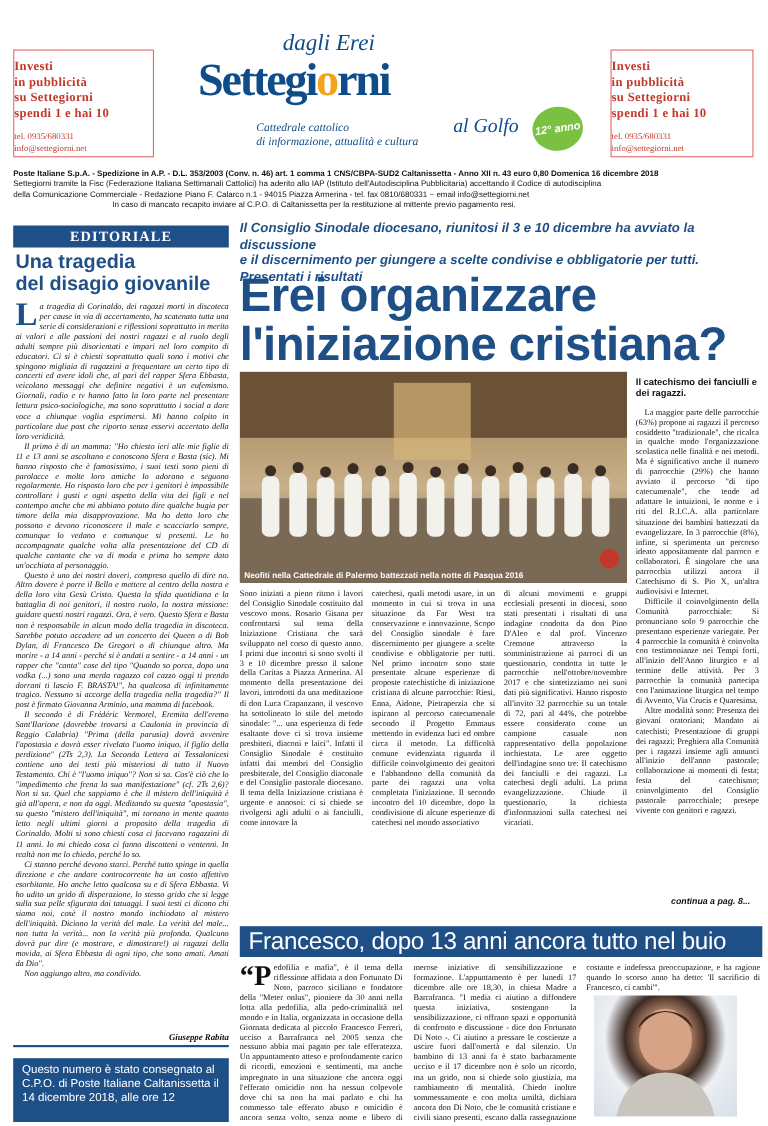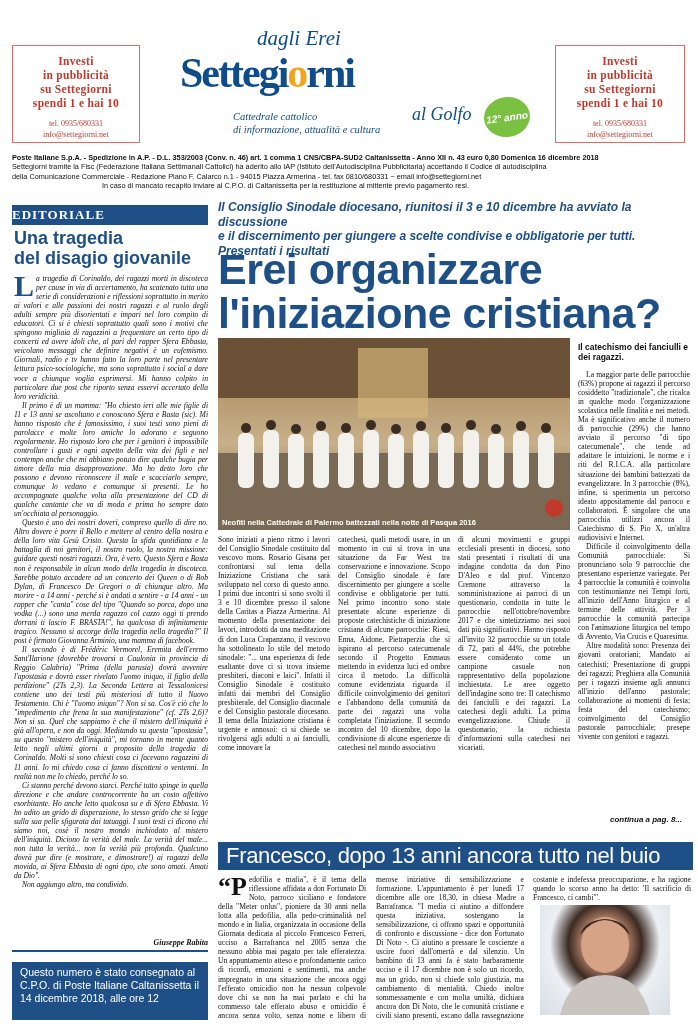--- a/index.html
+++ b/index.html
@@ -1,28 +1,28 @@
 <!DOCTYPE html>
 <html><head>
 <meta charset="utf-8">
 <style>
 *{box-sizing:border-box;margin:0;padding:0}
 html,body{width:698px;height:1024px;background:#fff;overflow:hidden}
 body{position:relative;font-family:"Liberation Serif",serif;color:#111}
 .abs{position:absolute}
-.adbox{border:1.5px solid #e06a6a;text-align:center;font-family:"Liberation Serif",serif;color:#c0392b}
+.adbox{border:1.5px solid #e06a6a;text-align:left;font-family:"Liberation Serif",serif;color:#c0392b}
 .adbox .big{font-size:11.5px;font-weight:bold;line-height:14px;letter-spacing:0.3px}
 .adbox .small{font-size:8px;color:#c0392b;line-height:11px}
 .logo-dagli{font-family:"Liberation Serif",serif;font-style:italic;font-size:21px;color:#0f4c8a}
 .logo-main{font-family:"Liberation Serif",serif;font-weight:bold;font-size:42px;letter-spacing:-2px;line-height:62px;color:#0f4c8a}
 .logo-main .o{color:#f2a41e}
 .logo-tag{font-family:"Liberation Serif",serif;font-style:italic;font-size:10.5px;color:#0f4c8a;line-height:13px}
 .badge{border-radius:50%;background:#7ac142;color:#fff;font-family:"Liberation Sans",sans-serif;font-style:italic;font-size:10px;font-weight:bold;display:flex;align-items:center;justify-content:center}
 .info{font-family:"Liberation Sans",sans-serif;font-size:7.3px;line-height:9.3px;color:#111}
-.ed-head{background:#1f4f87;color:#fff;text-align:left;font-family:"Liberation Serif",serif;font-weight:bold;font-size:13px;letter-spacing:1px;line-height:20px}
+.ed-head{background:#1f4f87;color:#fff;text-align:center;font-family:"Liberation Serif",serif;font-weight:bold;font-size:13px;letter-spacing:1px;line-height:20px}
 .ed-title{font-family:"Liberation Sans",sans-serif;font-weight:bold;color:#1f4f87;font-size:18px;line-height:20px}
 .col{font-family:"Liberation Serif",serif;font-size:7.6px;line-height:9.05px;text-align:justify;color:#111}
 .col p{text-indent:8px}
 .col.it{font-style:italic}
 .drop{float:left;font-size:30px;line-height:24px;margin-right:2px;font-style:normal;font-weight:bold;color:#1f4f87}
 .kicker{font-family:"Liberation Sans",sans-serif;font-weight:bold;font-style:italic;color:#1f4f87;font-size:12px;line-height:14.5px}
 .headline{font-family:"Liberation Sans",sans-serif;font-weight:bold;color:#1f4f87;font-size:43px;line-height:44px;letter-spacing:-0.5px}
 .photo{background:linear-gradient(180deg,#8a7050 0%,#b69a6f 30%,#c8b08a 55%,#8c7a5e 80%,#5f513f 100%);overflow:hidden}
 .caption{font-family:"Liberation Sans",sans-serif;font-weight:bold;font-size:7.5px;color:#fff;line-height:10px}
 .subhead{font-family:"Liberation Sans",sans-serif;font-weight:bold;font-size:8.5px;line-height:10px}

